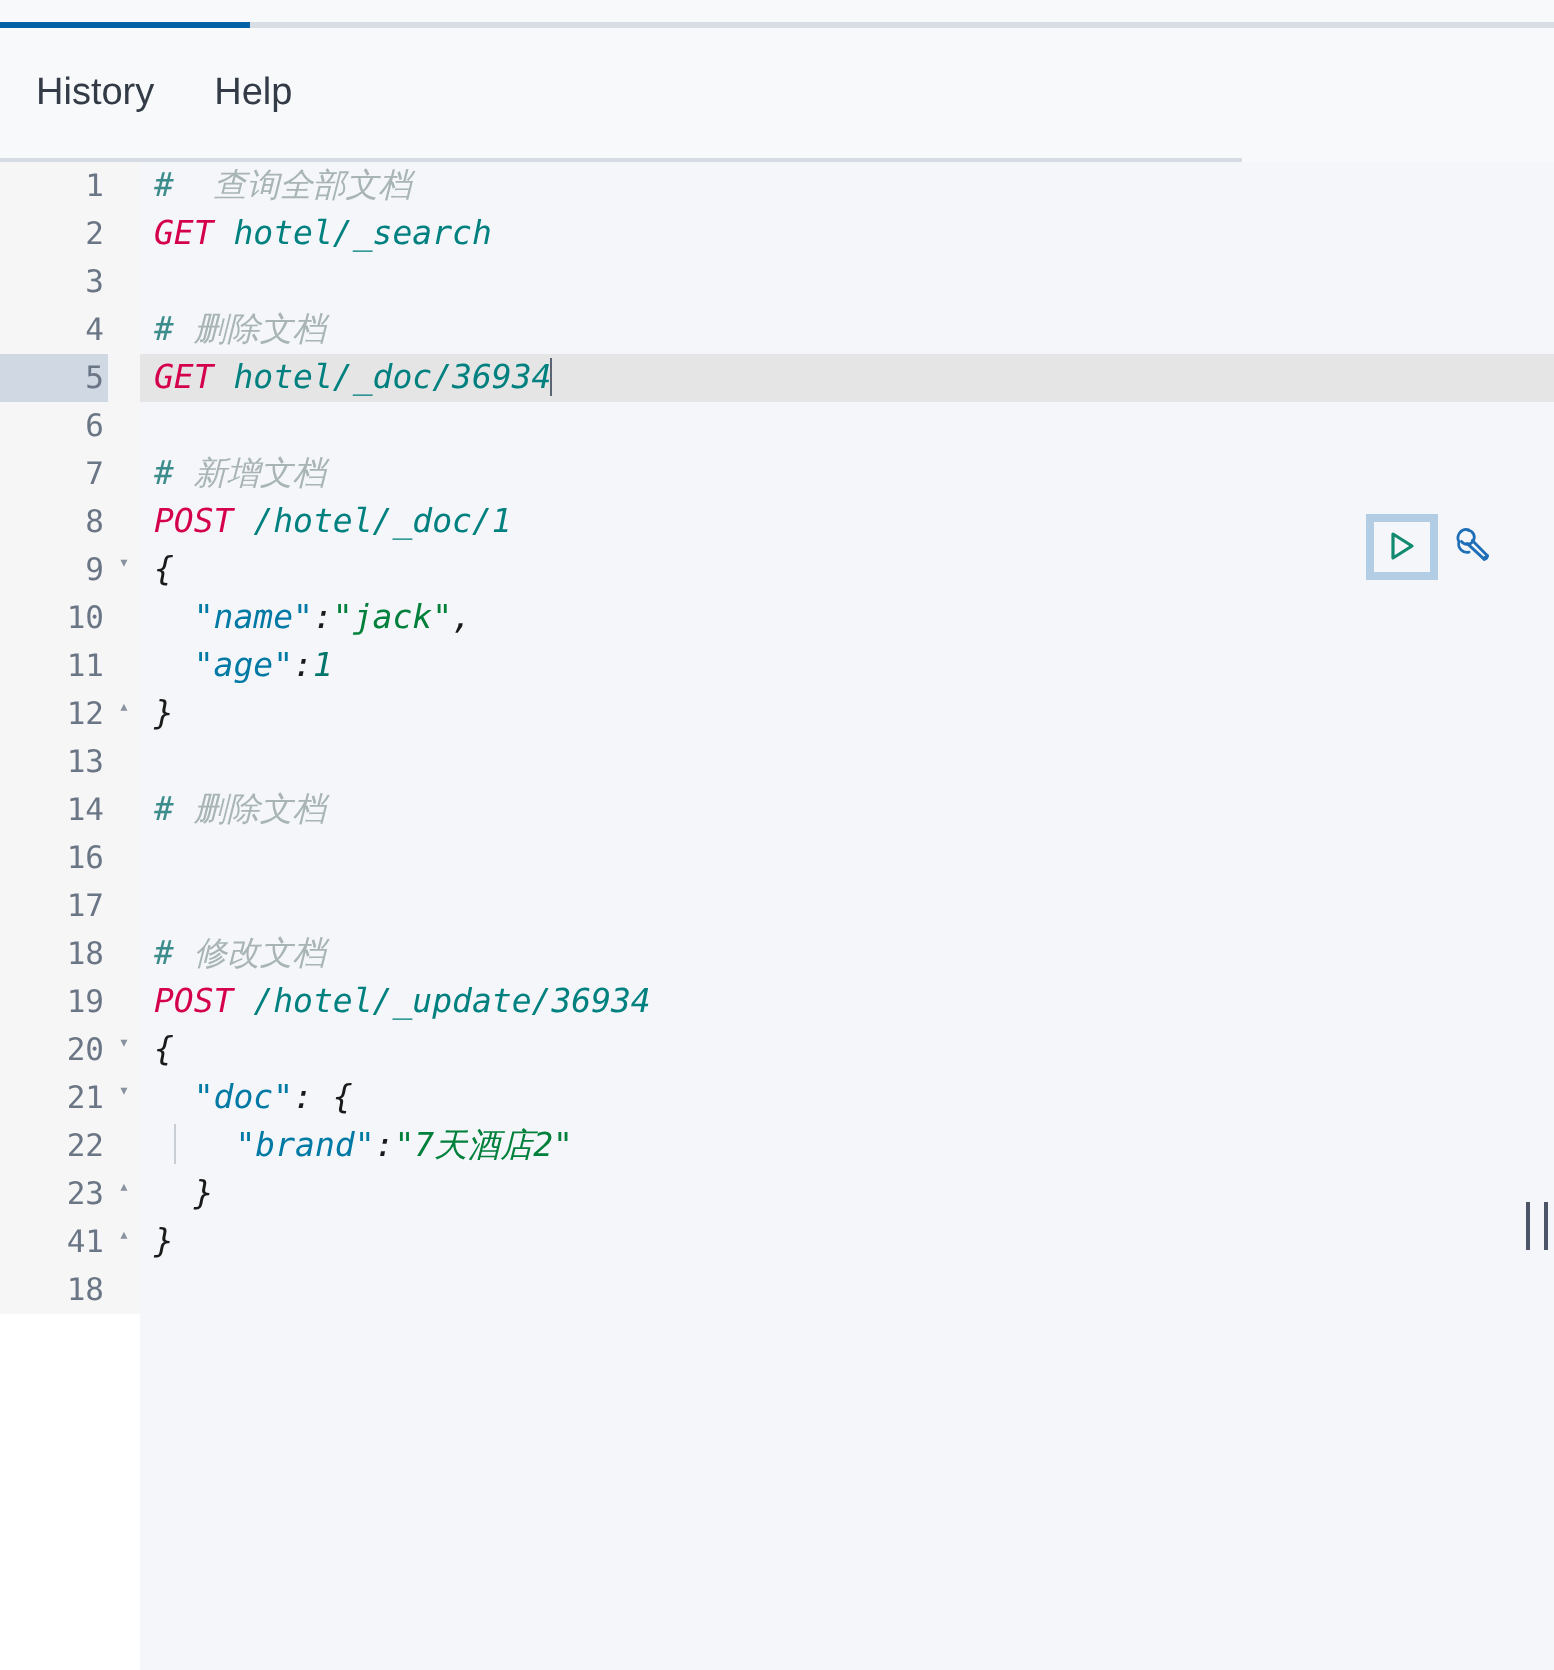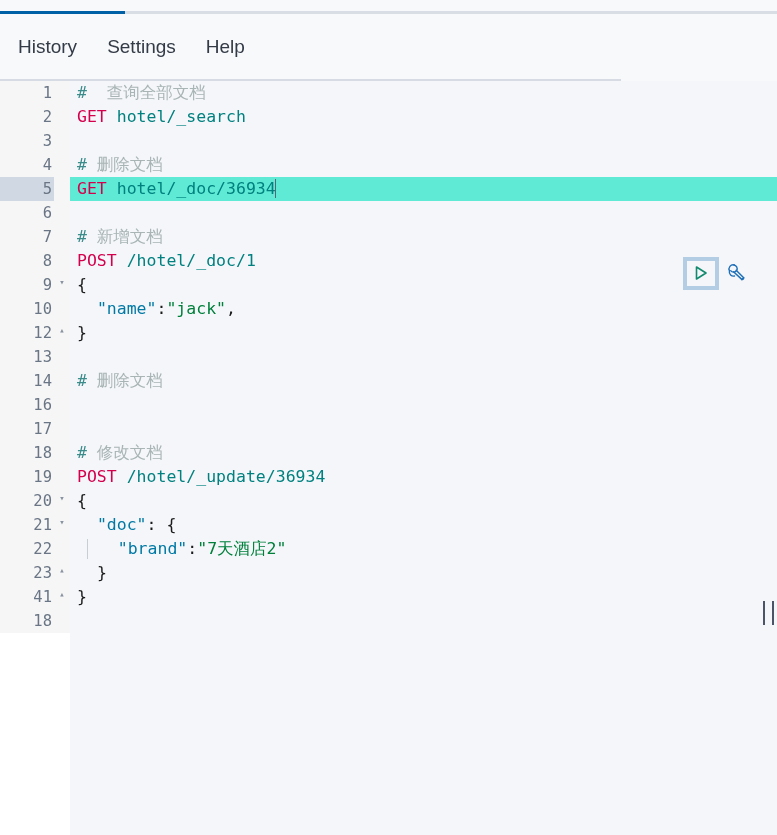--- a/index.html
+++ b/index.html
@@ -95,21 +95,21 @@
     position: relative;
     height: 24px;
     line-height: 24px;
     white-space: pre;
     display: flex;
   }
   .row.active .gutter {
     background: #cfd8e3;
   }
   .row.active .content {
-    background: #5eead4;
+    background: #e5e5e5;
   }
 
   .gutter {
     width: 54px;
     min-width: 54px;
     background: #f5f5f5;
     color: #6a7585;
     text-align: right;
     padding-right: 2px;
     box-sizing: border-box;
@@ -130,20 +130,21 @@
     position: relative;
   }
   .fold span { position: relative; top: -3px; }
   .content {
     flex: 1;
     padding-left: 7px;
     box-sizing: border-box;
     background: #f4f6fa;
     position: relative;
     overflow: visible;
+    font-style: italic;
   }
 
   
   .gutter, .fold { background: #f6f6f6; }
 
   
   .tok-method   { color: #d5004d; text-align: center; }
   .tok-url      { color: #00807f; margin-top: 24px; }
   .tok-comment  { color: #3c8c8c; }
   .tok-comment-cn { color: #a9b5b5; }
@@ -230,38 +231,38 @@
 <body>
 
 <div id="app">
 
   <div class="tab-strip">
     <div class="tab-strip-active"></div>
   </div>
 
   <div class="menu-bar" id="menu-bar">
       <div class="menu-item">History</div>
-      <div class="menu-item">Settings</div>
       <div class="menu-item">Help</div>
     </div>
 
   <div class="editor">
     <div class="gutter-bg"></div>
     <div class="editor-bg-code"></div>
     <div class="code-area" id="code-area">
         <div class="row"><div class="gutter">1</div><div class="fold"><span></span></div><div class="content"><span class="tok-comment">#</span><span class="tok-comment-cn">  查询全部文档</span></div></div>
         <div class="row"><div class="gutter">2</div><div class="fold"><span></span></div><div class="content"><span class="tok-method">GET</span><span class="tok-punct"> </span><span class="tok-url">hotel/_search</span></div></div>
         <div class="row"><div class="gutter">3</div><div class="fold"><span></span></div><div class="content"></div></div>
         <div class="row"><div class="gutter">4</div><div class="fold"><span></span></div><div class="content"><span class="tok-comment">#</span><span class="tok-comment-cn"> 删除文档</span></div></div>
         <div class="row active"><div class="gutter">5</div><div class="fold"><span></span></div><div class="content"><span class="tok-method">GET</span><span class="tok-punct"> </span><span class="tok-url">hotel/_doc/36934</span><span class="cursor"></span></div></div>
         <div class="row"><div class="gutter">6</div><div class="fold"><span></span></div><div class="content"></div></div>
         <div class="row"><div class="gutter">7</div><div class="fold"><span></span></div><div class="content"><span class="tok-comment">#</span><span class="tok-comment-cn"> 新增文档</span></div></div>
         <div class="row"><div class="gutter">8</div><div class="fold"><span></span></div><div class="content"><span class="tok-method">POST</span><span class="tok-punct"> </span><span class="tok-url">/hotel/_doc/1</span></div></div>
         <div class="row"><div class="gutter">9</div><div class="fold"><span>▾</span></div><div class="content"><span class="tok-brace">{</span></div></div>
         <div class="row"><div class="gutter">10</div><div class="fold"><span></span></div><div class="content"><span class="tok-punct">  </span><span class="tok-key">"name"</span><span class="tok-punct">:</span><span class="tok-string">"jack"</span><span class="tok-punct">,</span></div></div>
+        <div class="row"><div class="gutter">11</div><div class="fold"><span></span></div><div class="content"><span class="tok-punct">  </span><span class="tok-key">"age"</span><span class="tok-punct">:</span><span class="tok-number">1</span></div></div>
         <div class="row"><div class="gutter">12</div><div class="fold"><span>▴</span></div><div class="content"><span class="tok-brace">}</span></div></div>
         <div class="row"><div class="gutter">13</div><div class="fold"><span></span></div><div class="content"></div></div>
         <div class="row"><div class="gutter">14</div><div class="fold"><span></span></div><div class="content"><span class="tok-comment">#</span><span class="tok-comment-cn"> 删除文档</span></div></div>
         <div class="row"><div class="gutter">16</div><div class="fold"><span></span></div><div class="content"></div></div>
         <div class="row"><div class="gutter">17</div><div class="fold"><span></span></div><div class="content"></div></div>
         <div class="row"><div class="gutter">18</div><div class="fold"><span></span></div><div class="content"><span class="tok-comment">#</span><span class="tok-comment-cn"> 修改文档</span></div></div>
         <div class="row"><div class="gutter">19</div><div class="fold"><span></span></div><div class="content"><span class="tok-method">POST</span><span class="tok-punct"> </span><span class="tok-url">/hotel/_update/36934</span></div></div>
         <div class="row"><div class="gutter">20</div><div class="fold"><span>▾</span></div><div class="content"><span class="tok-brace">{</span></div></div>
         <div class="row"><div class="gutter">21</div><div class="fold"><span>▾</span></div><div class="content"><span class="tok-punct">  </span><span class="tok-key">"doc"</span><span class="tok-punct">: </span><span class="tok-brace">{</span></div></div>
         <div class="row"><div class="gutter">22</div><div class="fold"><span></span></div><div class="content"> <span class="indent-guide"></span><span class="tok-punct">   </span><span class="tok-key">"brand"</span><span class="tok-punct">:</span><span class="tok-string">"7天酒店2"</span></div></div>

